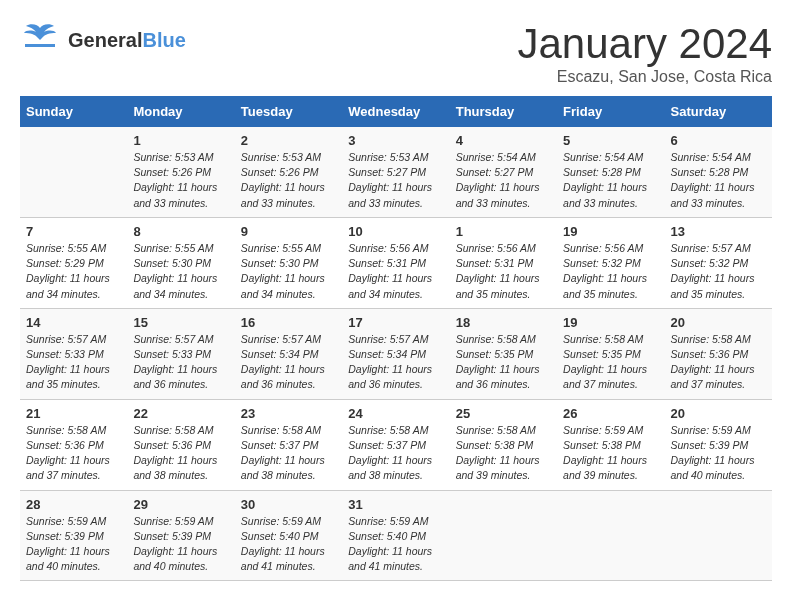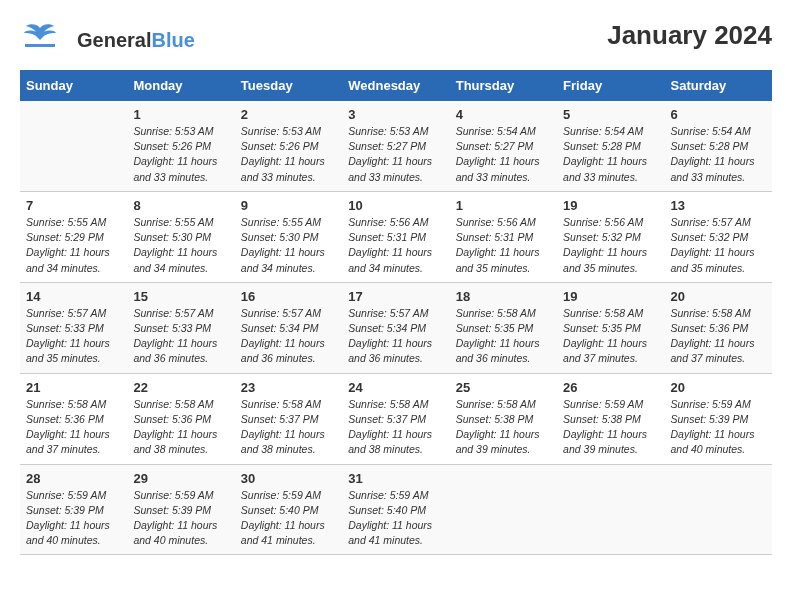--- a/index.html
+++ b/index.html
@@ -18,22 +18,22 @@
     }
     .logo {
       display: flex;
       flex-direction: column;
       align-items: flex-start;
     }
     .title-area {
       text-align: right;
     }
     .main-title {
-      font-size: 26px;
-      font-weight: bold;
+      font-size: 42px;
+      font-weight: normal;
       color: #333;
     }
     .subtitle {
       font-size: 16px;
       color: #555;
     }
     table {
       width: 100%;
       border-collapse: collapse;
       font-size: 11px;
@@ -71,21 +71,21 @@
     }
     .day-info {
       color: #333;
       font-size: 10.5px;
       line-height: 1.45;
       font-style: italic;
     }
     .logo-wrapper {
       display: flex;
       align-items: center;
-      gap: 17px;
+      gap: 8px;
     }
   </style>
 </head>
 <body>
 
 <div class="header-area">
   <div class="logo">
     <div class="logo-wrapper">
       <svg width="40" height="40" viewBox="0 0 40 40">
 
@@ -94,20 +94,21 @@
       </svg>
       <div>
         <div style="font-size:20px;font-weight:bold;color:#333;line-height:1.1;">
           <span style="color:#333;">General</span><span style="color:#4a90d9;">Blue</span>
         </div>
       </div>
     </div>
   </div>
   <div class="title-area">
     <div class="main-title">January 2024</div>
+    <div class="subtitle">Escazu, San Jose, Costa Rica</div>
   </div>
 </div>
 
 <table>
   <thead>
     <tr>
     <th>Sunday</th>
         <th>Monday</th>
         <th>Tuesday</th>
         <th>Wednesday</th>

